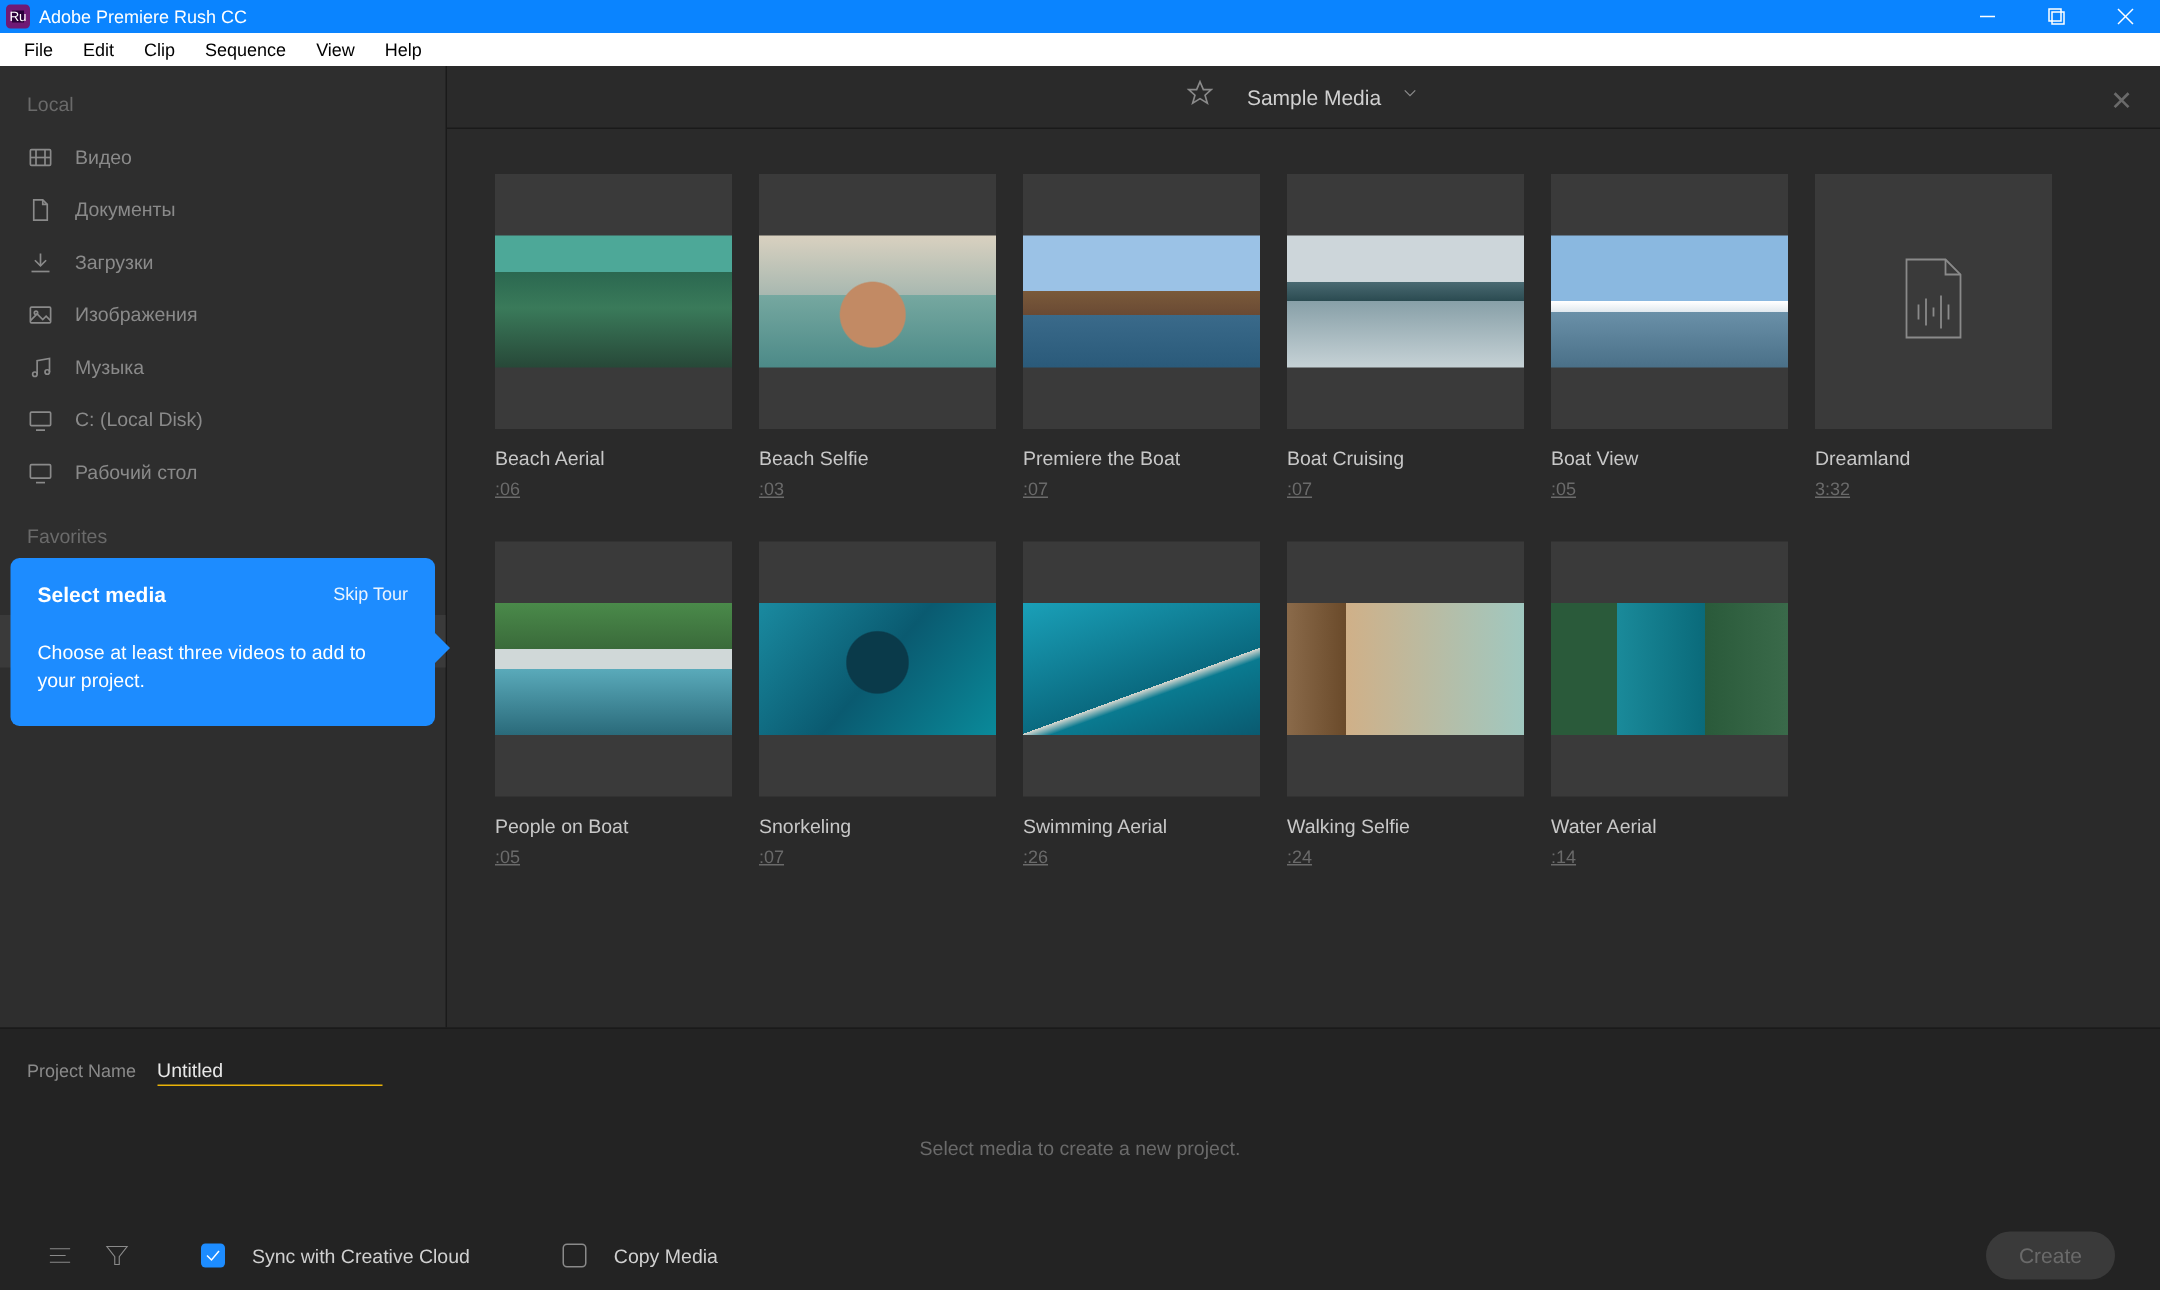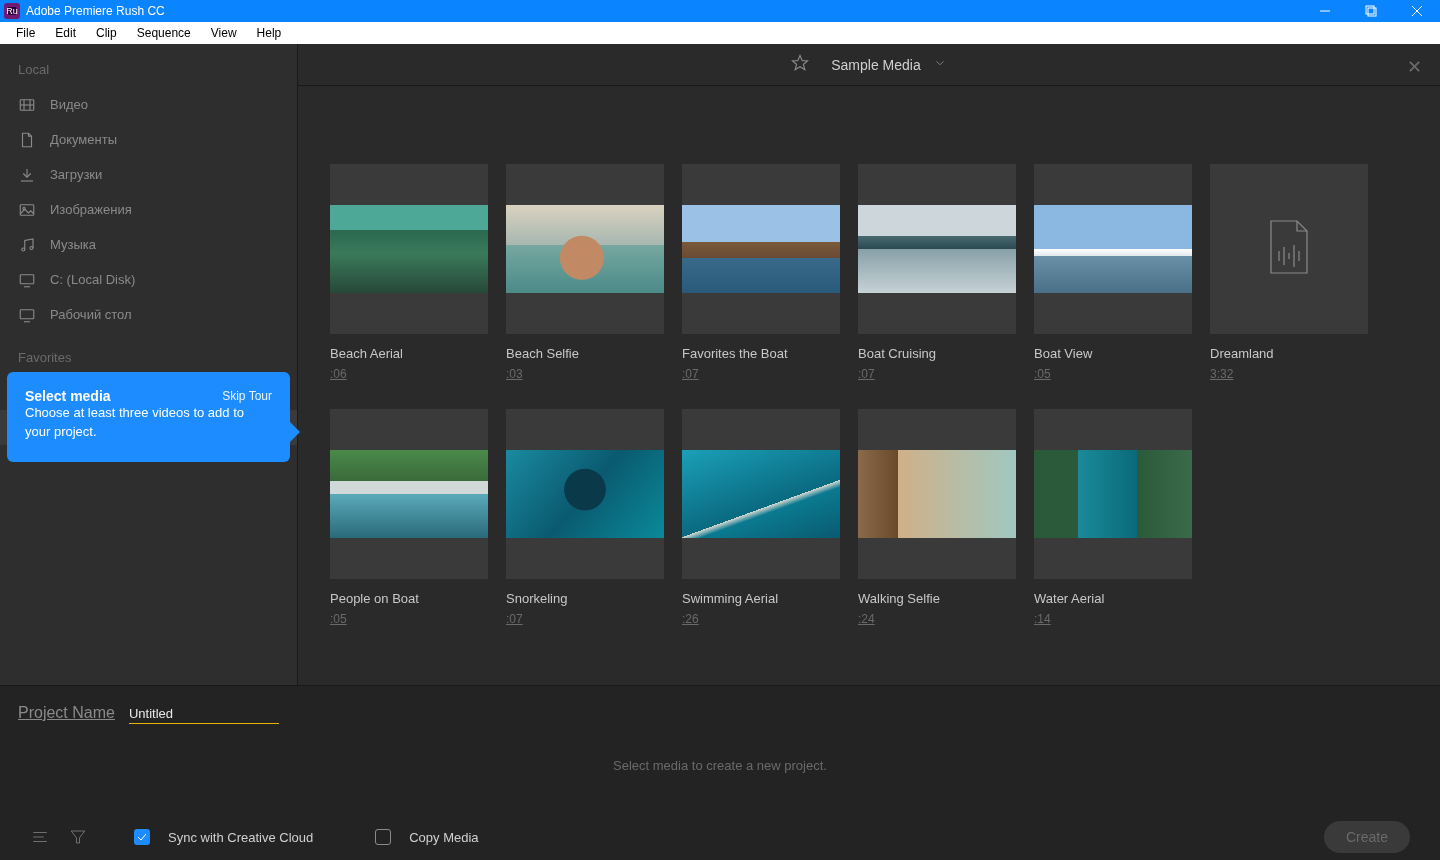--- a/index.html
+++ b/index.html
@@ -37,46 +37,46 @@
   .sidebar{position:absolute;top:0;left:0;width:298px;bottom:175px;background:var(--sidebar);border-right:1px solid #1a1a1a;padding-top:18px;}
   .sidebar .section-label{color:var(--text-faint);font-size:13px;padding:0 18px 10px;}
   .sidebar-item{display:flex;align-items:center;height:35px;padding:0 18px;color:var(--text-dim);font-size:13px;gap:14px;}
   .sidebar-item.active{background:#3a3a3a;}
   .sidebar-item svg, .sidebar-item .sb-icon{width:18px;height:18px;flex:0 0 18px;stroke:var(--text-dim);fill:none;stroke-width:1.5;}
   .sidebar .divider{height:18px;}
 
   
   .tooltip{position:absolute;left:7px;top:328px;width:283px;background:var(--tooltip);color:#fff;border-radius:6px;padding:16px 18px 20px;z-index:20;}
   .tooltip::after{content:"";position:absolute;right:-10px;top:50px;border:10px solid transparent;border-left-color:var(--tooltip);border-right:none;}
-  .tooltip-head{display:flex;justify-content:space-between;align-items:center;}
+  .tooltip-head{display:flex;justify-content:space-between;align-items:center;margin-bottom:22px;}
   .tooltip-title{font-weight:600;font-size:14px;}
   .tooltip-skip{font-size:12px;opacity:.9;}
   .tooltip-body{font-size:13px;line-height:1.45;}
 
   
   .main{position:absolute;left:298px;right:0;top:0;bottom:175px;background:var(--bg);}
   .main-top{height:42px;border-bottom:1px solid #1a1a1a;display:flex;align-items:center;justify-content:center;position:relative;color:var(--text);}
   .main-top .star{margin-right:22px;}
   .main-top .title-text{font-size:14px;}
   .main-top .chev{margin-left:12px;}
   .main-top .close-x{position:absolute;right:18px;top:12px;color:var(--text-faint);font-size:18px;}
 
   .thumbs{position:absolute;top:42px;left:0;right:0;bottom:0;overflow:auto;padding:30px 2px 30px 32px;}
-  .grid{display:grid;grid-template-columns:repeat(6,158px);gap:28px 18px;margin-top:48px;}
+  .grid{display:grid;grid-template-columns:repeat(6,158px);gap:28px 18px;}
   .card{width:158px;}
   .thumb{width:158px;height:170px;background:#3a3a3a;display:flex;align-items:center;justify-content:center;overflow:hidden;}
   .thumb-inner{width:158px;height:88px;}
   .card-title{color:#c8c8c8;font-size:13px;margin-top:12px;white-space:nowrap;}
   .card-dur{color:var(--text-faint);font-size:12px;margin-top:6px;text-decoration:underline;}
   .audio-icon svg{width:56px;height:56px;stroke:var(--text-dim);fill:none;stroke-width:1.2;}
 
   
   .bottom{position:absolute;left:0;right:0;bottom:0;height:175px;background:var(--darker);border-top:1px solid #1a1a1a;}
   .projrow{position:absolute;top:18px;left:18px;display:flex;align-items:baseline;gap:14px;}
-  .projrow .lbl{color:var(--text-dim);font-size:16px;text-decoration:underline;}
+  .projrow .lbl{color:var(--text-dim);font-size:12px;}
   .projrow input{background:transparent;border:none;border-bottom:1px solid #eab308;color:#e8e8e8;font-size:13px;padding:2px 0;width:150px;outline:none;}
   .hint{position:absolute;top:72px;left:0;right:0;text-align:center;color:var(--text-faint);font-size:13px;}
   .bottombar{position:absolute;left:0;right:0;bottom:0;height:46px;display:flex;align-items:center;padding:0 30px;gap:18px;color:var(--text);font-size:13px;}
   .bottombar .iconbtn{width:20px;height:20px;display:flex;align-items:center;justify-content:center;}
   .bottombar .iconbtn svg{stroke:var(--text-dim);fill:none;}
   .chk{width:16px;height:16px;border-radius:3px;display:flex;align-items:center;justify-content:center;}
   .chk.on{background:#1d8cff;}
   .chk.off{border:1.5px solid var(--text-dim);}
   .chk svg{stroke:#fff;stroke-width:2;fill:none;}
   .create-btn{margin-left:auto;background:#3a3a3a;color:var(--text-faint);padding:8px 22px;border-radius:20px;border:none;font-size:14px;}
@@ -249,21 +249,21 @@
             </div>
     <div class="card-title">Beach Selfie</div>
     <div class="card-dur">:03</div>
           </div>
           <div class="card">
             <div class="thumb">
               <div class="thumb-inner">
                 <div class="ph ph-boarding"></div>
               </div>
             </div>
-    <div class="card-title">Favorites the Boat</div>
+    <div class="card-title">Premiere the Boat</div>
     <div class="card-dur">:07</div>
           </div>
           <div class="card">
             <div class="thumb">
               <div class="thumb-inner">
                 <div class="ph ph-cruising"></div>
               </div>
             </div>
     <div class="card-title">Boat Cruising</div>
     <div class="card-dur">:07</div>

